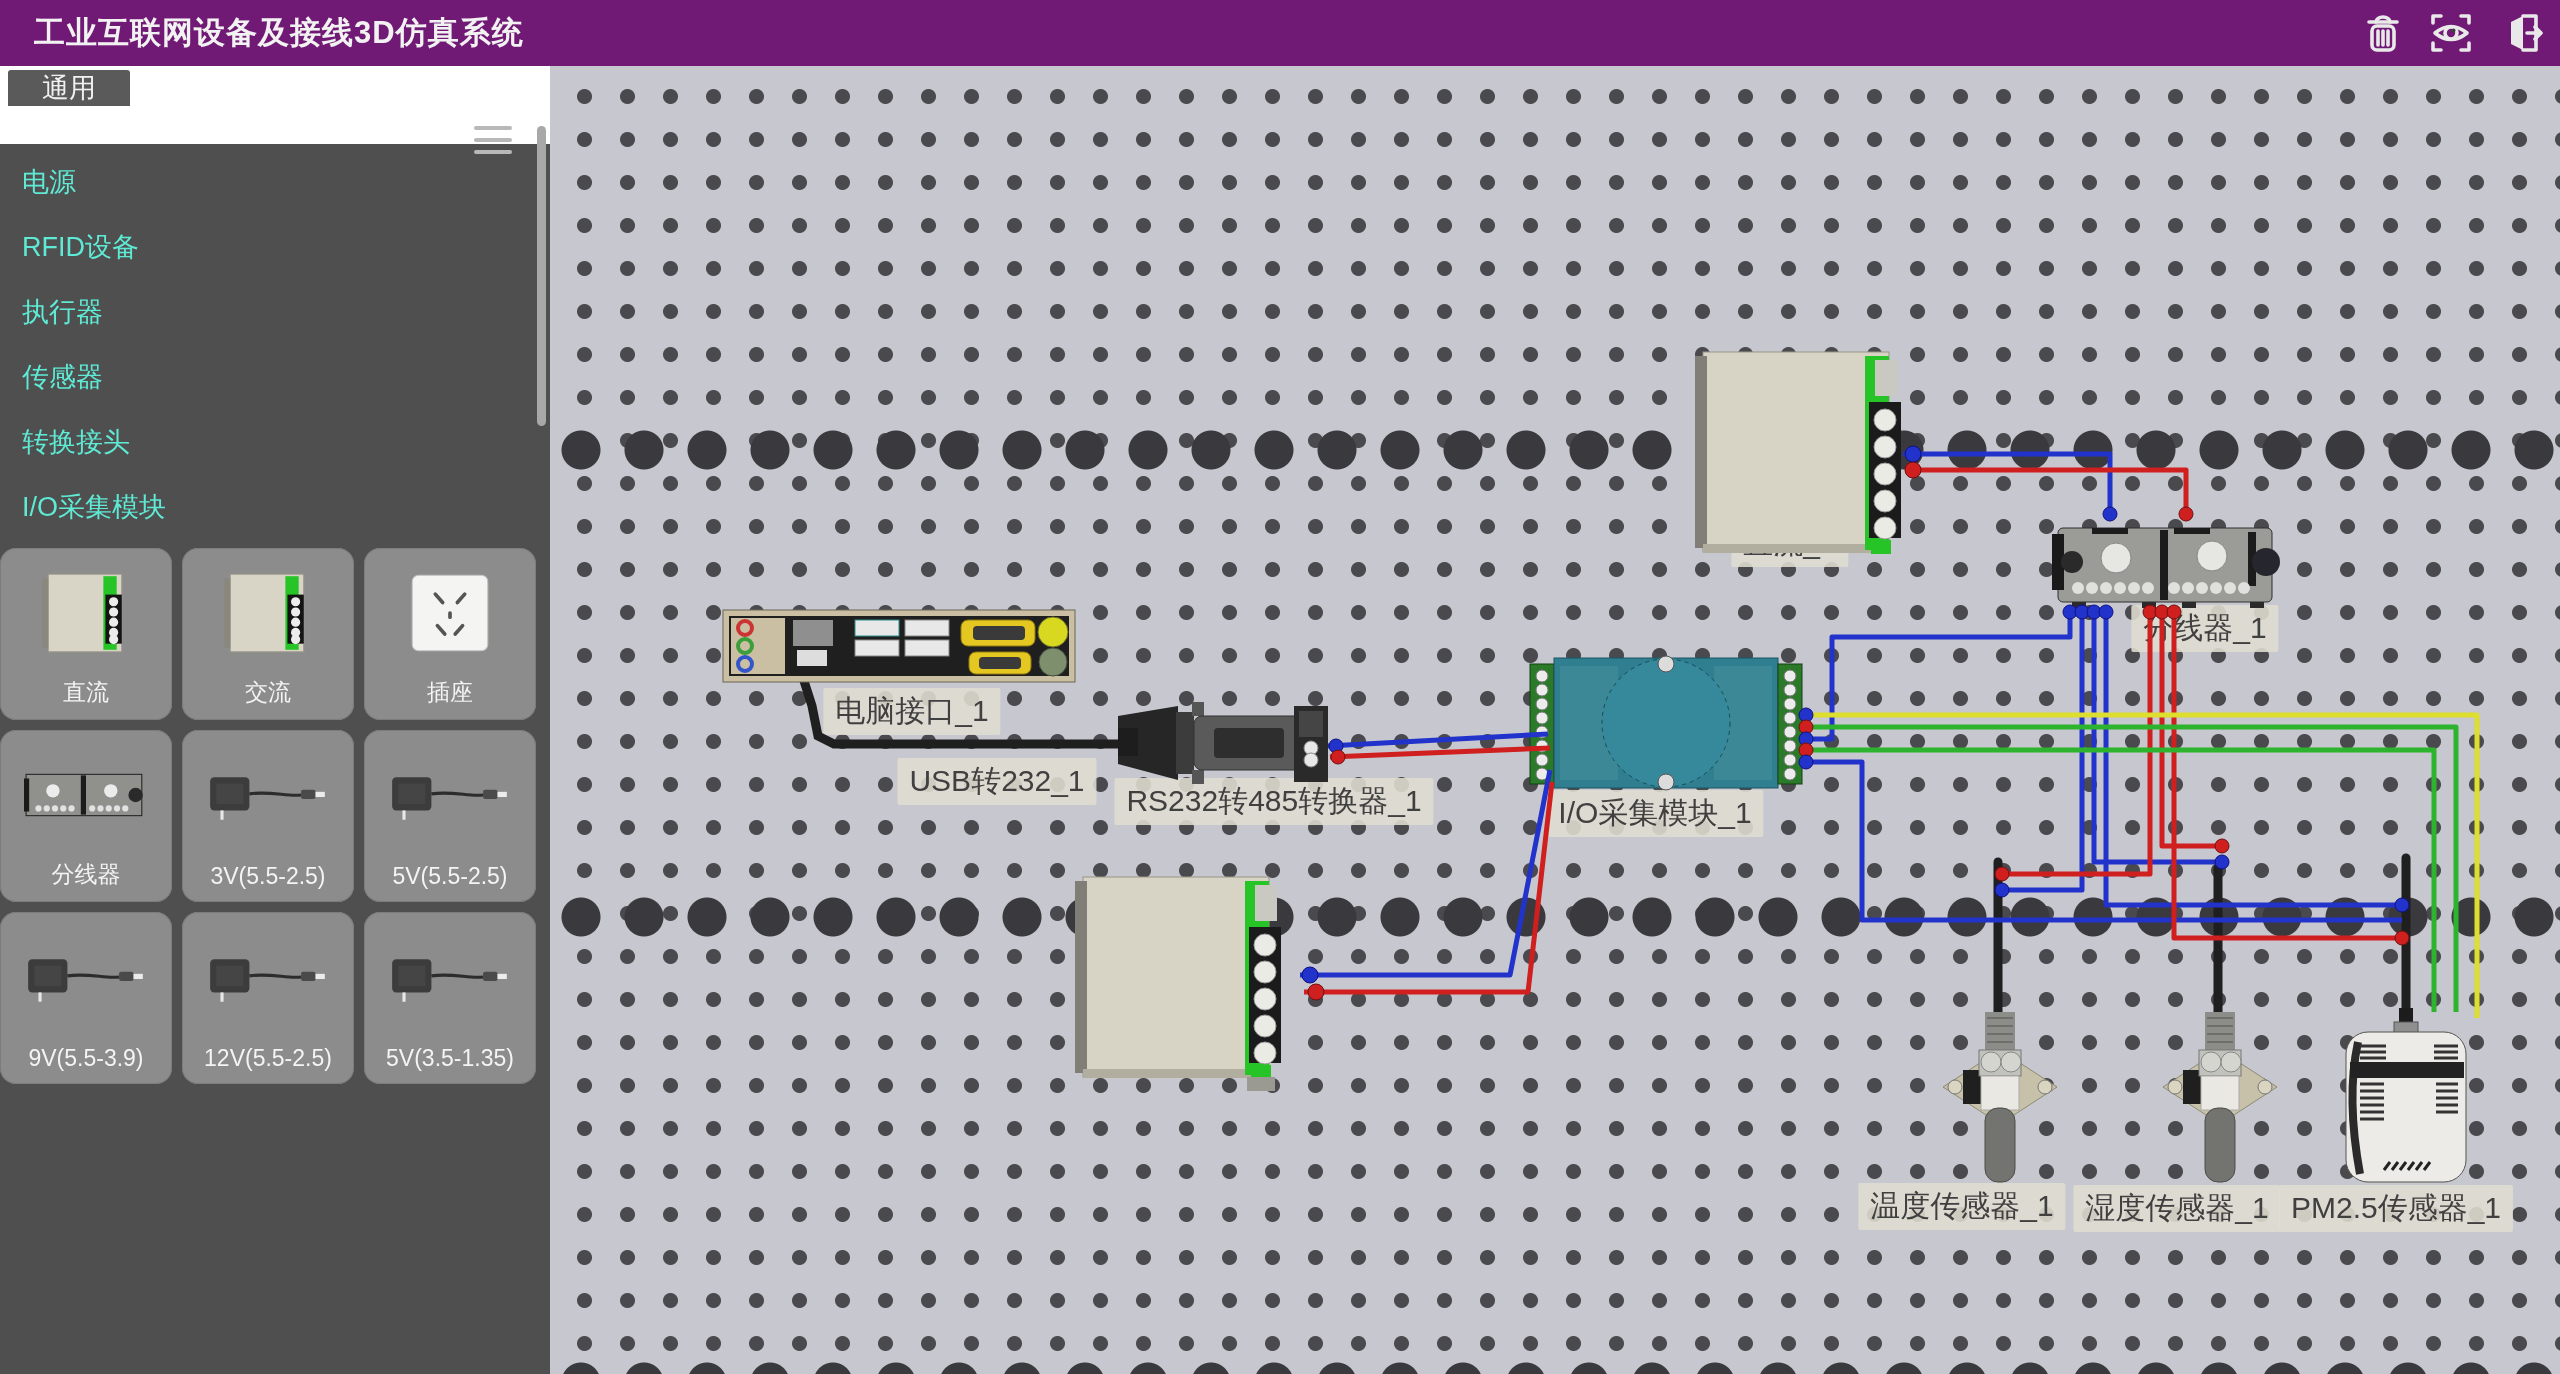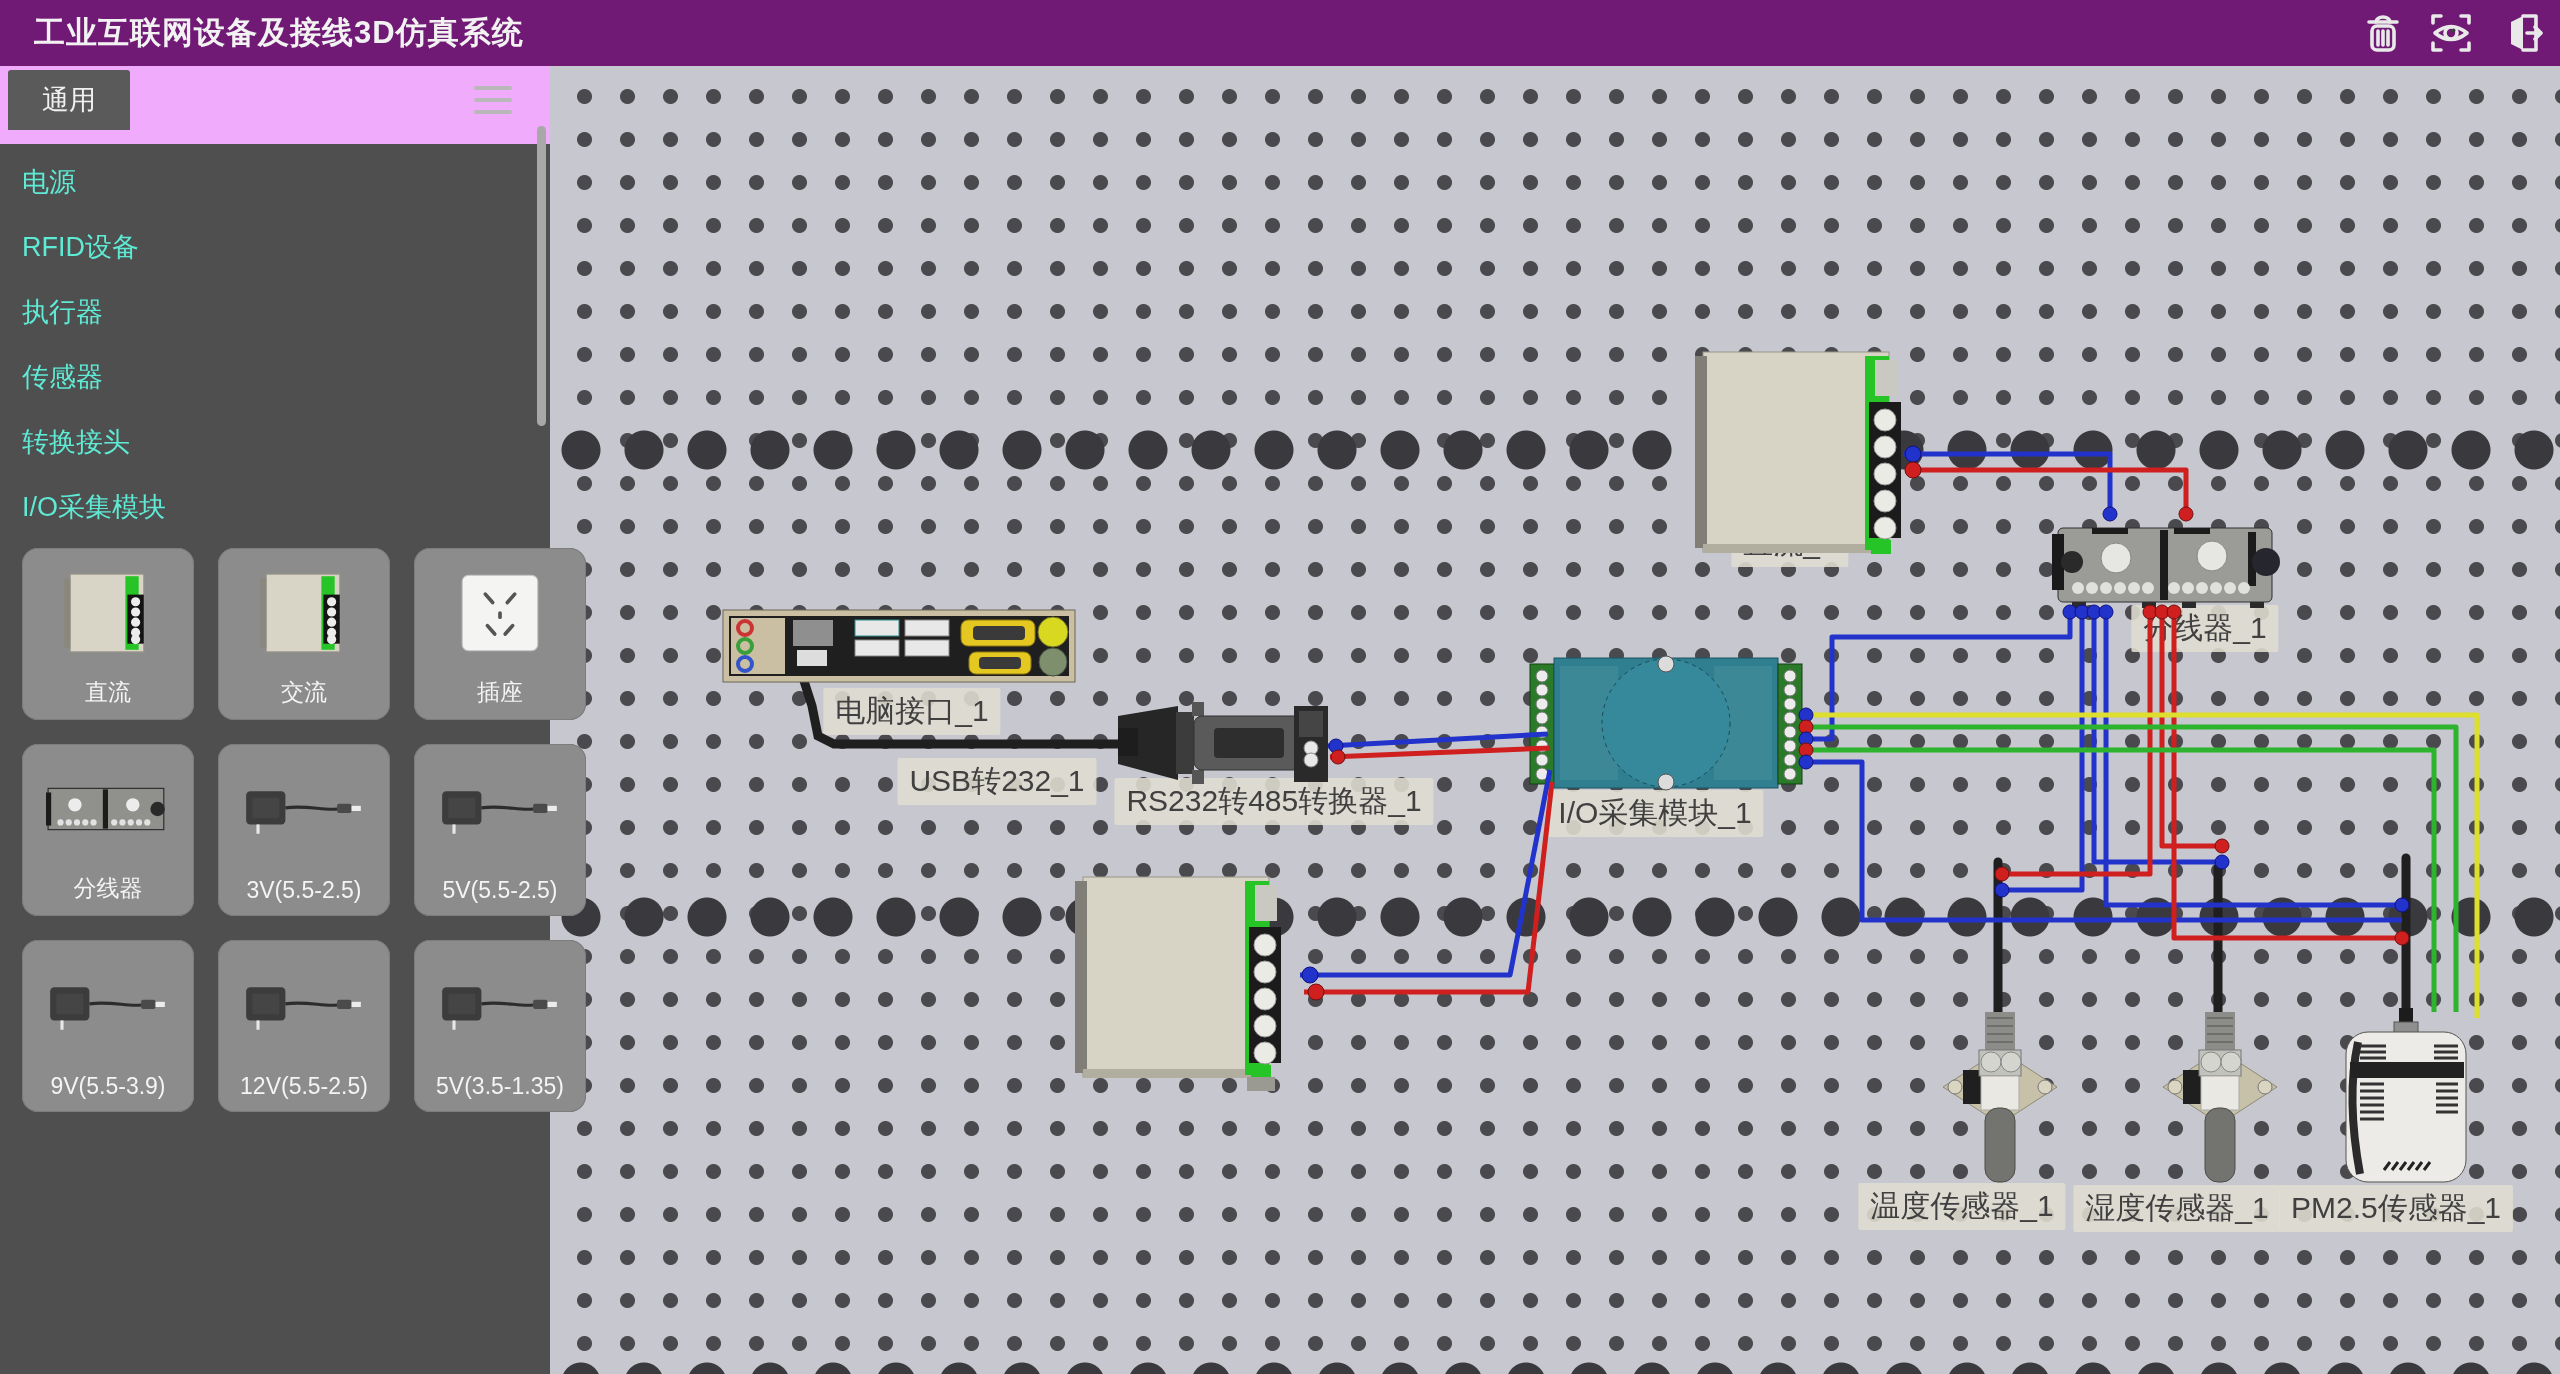--- a/index.html
+++ b/index.html
@@ -9,29 +9,29 @@
     -webkit-font-smoothing:antialiased;
   }
   
   .topbar{position:absolute;left:0;top:0;width:2560px;height:66px;background:#701a75;display:flex;align-items:center;z-index:30;}
   .topbar .title{margin-left:34px;font-size:31px;font-weight:bold;color:#f2f2f2;letter-spacing:1px;}
   .topbar .tools{margin-left:auto;margin-right:16px;display:flex;gap:18px;align-items:center;}
   .tool-btn{width:50px;height:50px;display:flex;align-items:center;justify-content:center;cursor:pointer;}
   .tool-btn svg{stroke:#e9e9e9;fill:none;stroke-width:3.6;stroke-linecap:round;stroke-linejoin:round;}
   
   .sidebar{position:absolute;left:0;top:66px;width:550px;height:1308px;background:#4f4f4f;z-index:20;}
-  .sb-header{height:78px;background:#f0abfc;display:flex;}
+  .sb-header{height:78px;background:#ffffff;display:flex;flex-direction:column;}
   .sb-tab{margin-left:8px;margin-top:4px;width:122px;height:60px;background:#5a5a5a;color:#f0f0f0;
           font-size:27px;display:flex;align-items:center;justify-content:center;border-radius:3px 3px 0 0;cursor:pointer;}
   .sb-menu{margin-left:auto;margin-right:38px;margin-top:20px;display:flex;flex-direction:column;gap:8px;cursor:pointer;}
   .sb-menu span{display:block;width:38px;height:4px;background:#b8b8b8;border-radius:2px;}
   .sb-list{list-style:none;margin:6px 0 0 0;padding:0;}
   .sb-list li{height:65px;line-height:65px;padding-left:22px;font-size:27px;color:#5eead4;cursor:pointer;}
   .sb-scroll{position:absolute;right:4px;top:60px;width:9px;height:300px;background:#a8a8a8;border-radius:5px;cursor:pointer;}
-  .palette{margin-top:8px;padding:0 22px;display:grid;grid-template-columns:repeat(3,172px);gap:24px;}
+  .palette{margin-top:8px;padding:0 0;display:grid;grid-template-columns:repeat(3,172px);gap:10px;}
   .pcell{width:172px;height:172px;background:#8c8c8c;border-radius:16px;display:flex;flex-direction:column;align-items:center;cursor:pointer;box-shadow:inset 0 0 0 1px #7c7c7c;}
   .pcell .icon{margin:auto;display:flex;align-items:center;justify-content:center;}
   .pcell .plabel{font-size:23px;color:#f4f4f4;margin-bottom:12px;white-space:nowrap;}
   
   .canvas{position:absolute;left:550px;top:66px;width:2010px;height:1308px;background:#c7c7cf;overflow:hidden;z-index:10;cursor:default;}
   .dots{position:absolute;inset:0;
         background-image:radial-gradient(circle, #4a4a4e 7px, transparent 8px);
         background-size:43px 43px;background-position:13px 9px;}
   .bigrow{position:absolute;left:0;width:100%;height:40px;
         background-image:radial-gradient(circle at 31px 20px, #3a3a3e 19px, transparent 20px);

